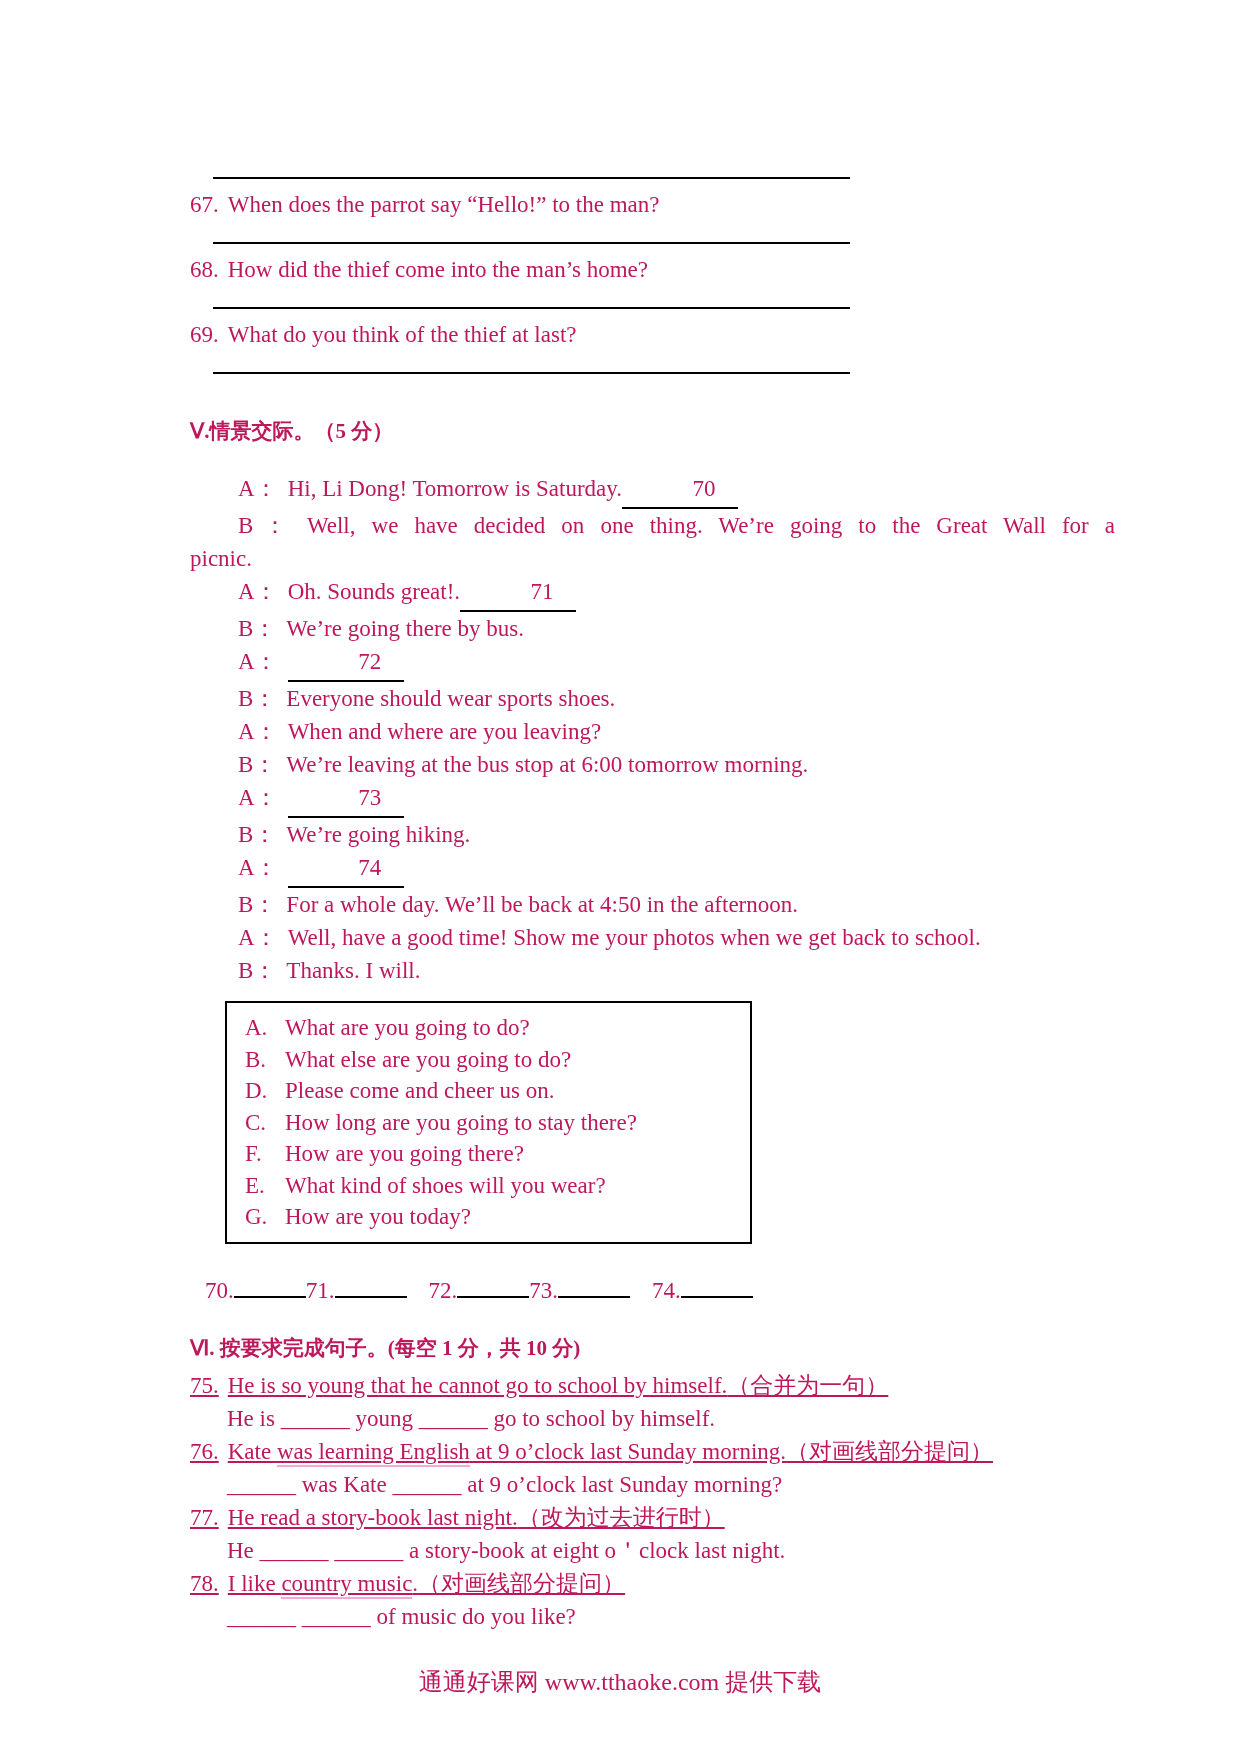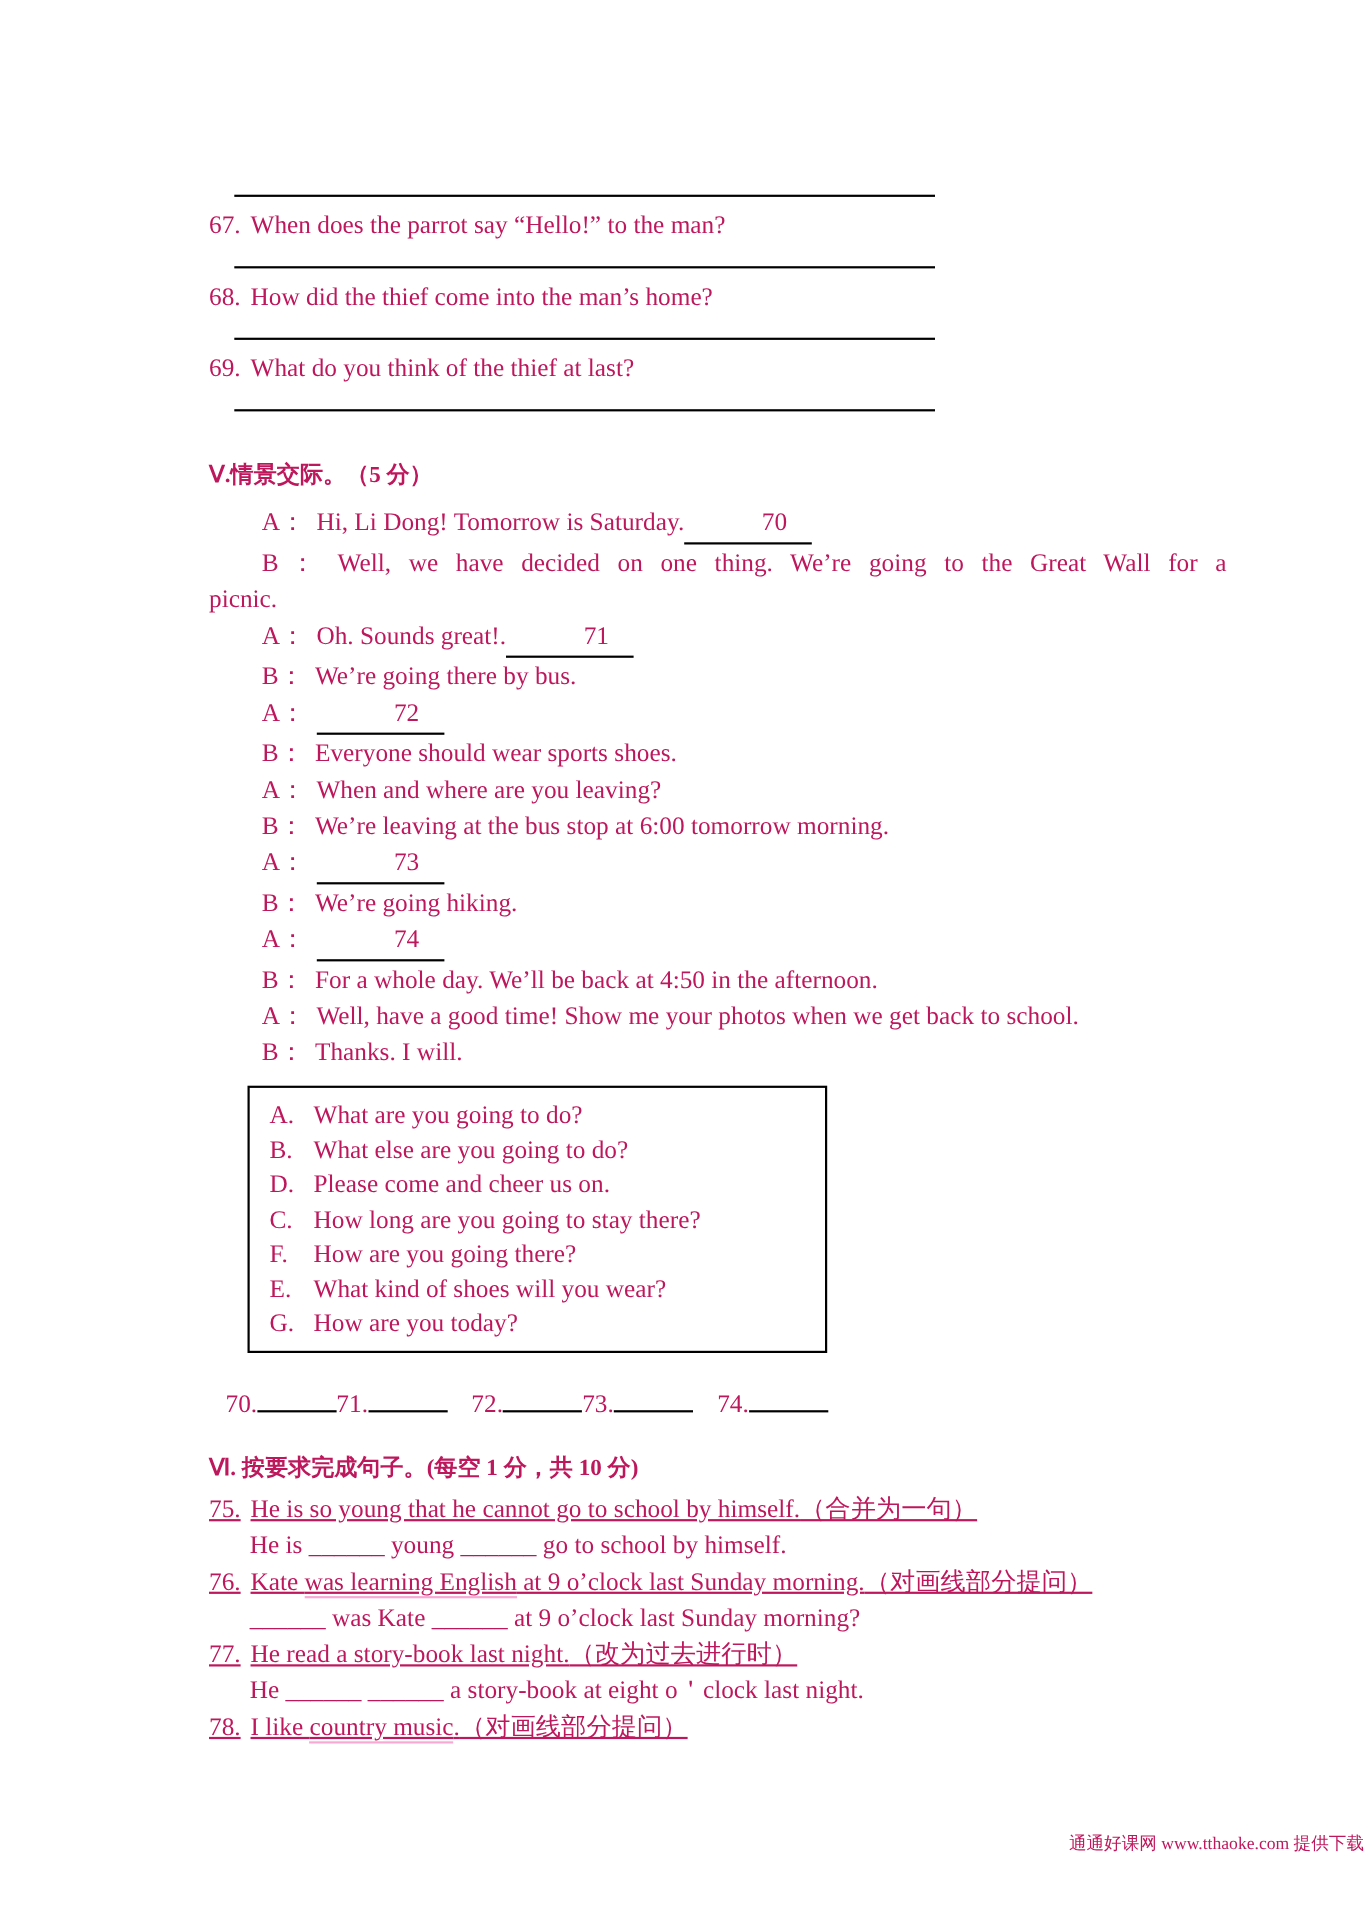--- a/index.html
+++ b/index.html
@@ -19,21 +19,21 @@
 
   
   .q { margin:9px 0 0 0; line-height:33px; }
   .qnum { margin-right:9px; }
 
   
   .sec-title { font-weight:bold; font-size:21px; line-height:34px; margin:40px 0 0 0; }
   .sec-title.vi { margin-top:24px; }
 
   
-  .dlgwrap { margin-top:10px;font-family:Liberation Serif, serif; }
+  .dlgwrap { margin-top:24px;font-family:Liberation Serif, serif; }
   .dlg { margin:0; line-height:33px; text-indent:48px; }
   .dlg.cont { text-indent:0; }
   .dlg.stretch { text-align:justify; text-align-last:justify; }
   .spk { margin-right:10px; }
   .nblank {
     display:inline-block; min-width:108px; padding:0 4px 2px 4px;
     text-align:center; border-bottom:2px solid #000;
   }
 
   
@@ -50,21 +50,21 @@
   .gap { margin-left:22px; }
 
   
   .s6items { margin-top:4px; }
   .q6 { margin:0; line-height:33px;text-decoration:underline; }
   .sub { margin:0 0 0 37px; line-height:33px; }
   .uline { border-bottom:2px solid #f9a8d4; padding-bottom:1px; }
 
   .footer {
     position:absolute; left:0; top:1666px; width:100%;
-    text-align:right; font-size:16px;
+    text-align:center; font-size:24px;
   }
 </style>
 </head>
 <body>
 
 <div class="page">
   <div class="content">
 
     <div class="ansline"></div>
     <p class="q"><span class="qnum">67.</span><span>When does the parrot say “Hello!” to the man?</span></p>
@@ -113,17 +113,18 @@
       <p class="q6"><span class="qnum">75.</span><span>He is so young that he cannot go to school by himself.</span><span class="uline"></span><span></span><span>（合并为一句）</span></p>
       <p class="sub">He is ______ young ______ go to school by himself.</p>
 
       <p class="q6"><span class="qnum">76.</span><span>Kate </span><span class="uline">was learning English</span><span> at 9 o’clock last Sunday morning.</span><span>（对画线部分提问）</span></p>
       <p class="sub">______ was Kate ______ at 9 o’clock last Sunday morning?</p>
 
       <p class="q6"><span class="qnum">77.</span><span>He read a story-book last night.</span><span class="uline"></span><span></span><span>（改为过去进行时）</span></p>
       <p class="sub">He ______ ______ a story-book at eight o＇clock last night.</p>
 
       <p class="q6"><span class="qnum">78.</span><span>I like </span><span class="uline">country music</span><span>.</span><span>（对画线部分提问）</span></p>
+      <p class="sub">______ ______ of music do you like?</p>
     </div>
   </div>
 
   <div class="footer">通通好课网  www.tthaoke.com  提供下载</div>
 </div>
 
 </body></html>

